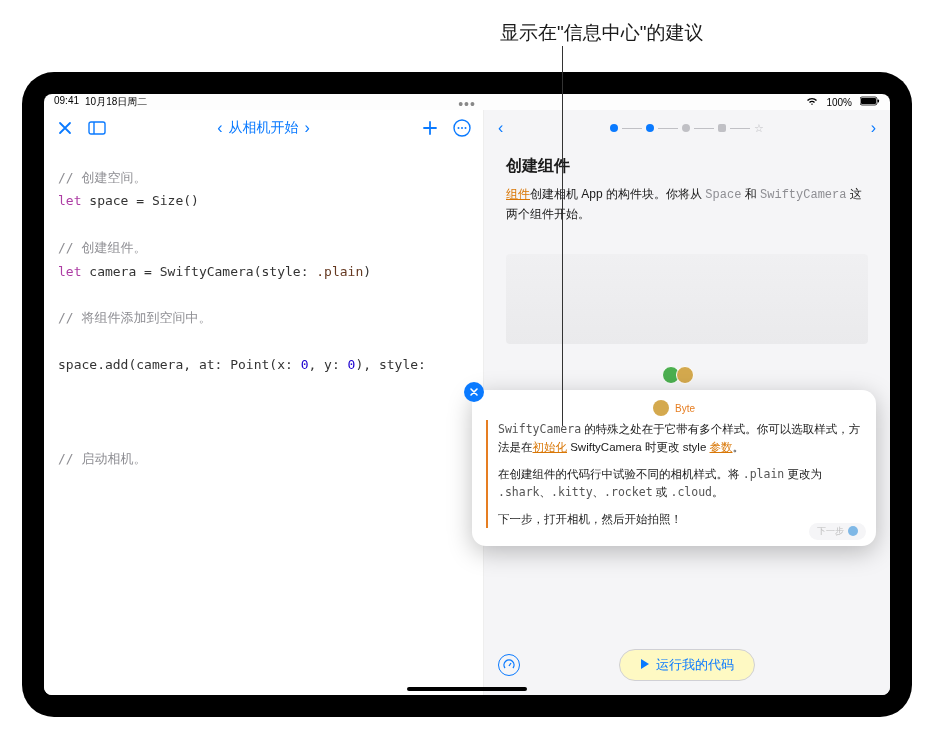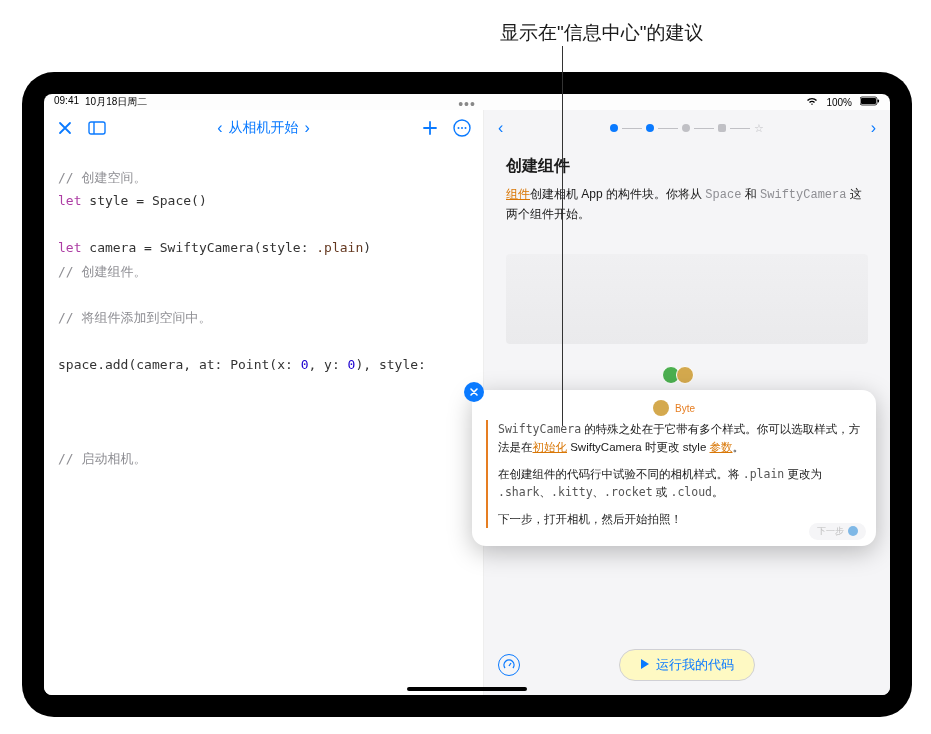--- a/index.html
+++ b/index.html
@@ -364,24 +364,24 @@
                   <circle cx="5.5" cy="9" r="1" fill="#0a7aff"></circle>
                   <circle cx="9" cy="9" r="1" fill="#0a7aff"></circle>
                   <circle cx="12.5" cy="9" r="1" fill="#0a7aff"></circle>
                 </svg>
             </span>
           </div>
         </div>
 
         <div class="code-body">
           <div class="code-line"><span class="c-comment">// 创建空间。</span></div>
-          <div class="code-line"><span class="c-keyword">let</span><span> style = Space()</span></div>
-          <div class="code-line">&nbsp;</div>
+          <div class="code-line"><span class="c-keyword">let</span><span> space = Size()</span></div>
+          <div class="code-line">&nbsp;</div>
+          <div class="code-line"><span class="c-comment">// 创建组件。</span></div>
           <div class="code-line"><span class="c-keyword">let</span><span> camera = SwiftyCamera(style: </span><span class="c-enum">.plain</span><span>)</span></div>
-          <div class="code-line"><span class="c-comment">// 创建组件。</span></div>
           <div class="code-line">&nbsp;</div>
           <div class="code-line"><span class="c-comment">// 将组件添加到空间中。</span></div>
           <div class="code-line">&nbsp;</div>
           <div class="code-line"><span>space.add(camera, at: Point(x: </span><span class="c-number">0</span><span>, y: </span><span class="c-number">0</span><span>), style:</span></div>
           <div class="code-line">&nbsp;</div>
           <div class="code-line">&nbsp;</div>
           <div class="code-line">&nbsp;</div>
           <div class="code-line"><span class="c-comment">// 启动相机。</span></div>
         </div>
       </div>

